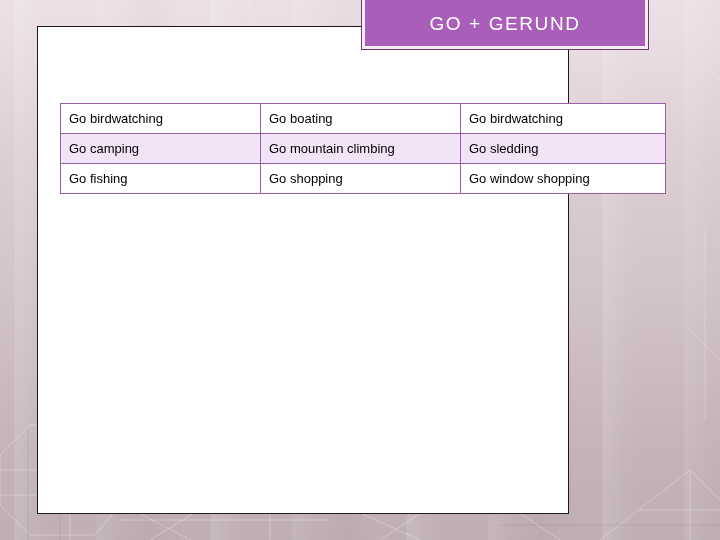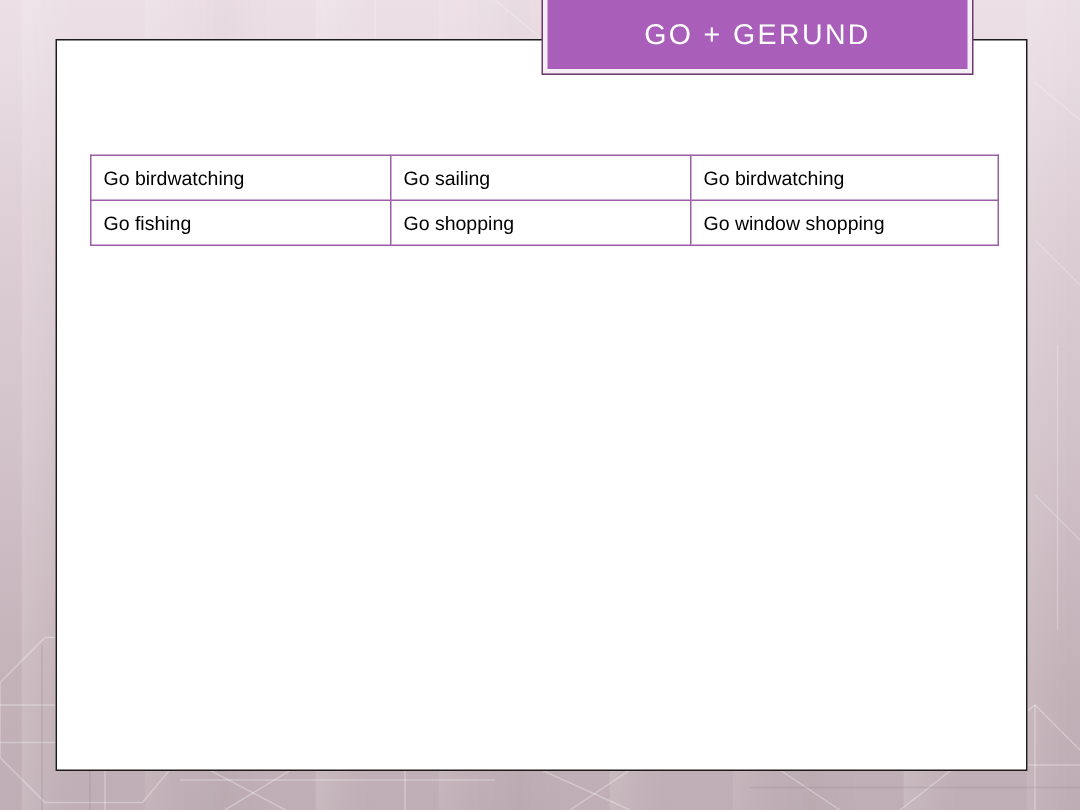--- a/index.html
+++ b/index.html
@@ -60,21 +60,21 @@
     inset: 0;
     pointer-events: none;
   }
   .bg-poly svg { display:block; width:720px; height:540px; }
 
   
   #panel {
     position: absolute;
     left: 37px;
     top: 26px;
-    width: 648px;
+    width: 532px;
     height: 488px;
     background: #ffffff;
     border: 1px solid #1d1a1a;
     box-sizing: border-box;
   }
 
   
   #title-banner {
     position: absolute;
     left: 362px;
@@ -172,22 +172,27 @@
 
     <table id="verb-table">
       <colgroup>
         <col class="c1">
           <col class="c2">
           <col class="c3">
       </colgroup>
       <tbody>
         <tr class="odd">
           <td>Go birdwatching</td>
-          <td>Go sailing</td>
+          <td>Go boating</td>
           <td>Go birdwatching</td>
+        </tr>
+        <tr class="even">
+          <td>Go camping</td>
+          <td>Go mountain climbing</td>
+          <td>Go sledding</td>
         </tr>
         <tr class="odd">
           <td>Go fishing</td>
           <td>Go shopping</td>
           <td>Go window shopping</td>
         </tr>
       </tbody>
     </table>
 
   </div>

